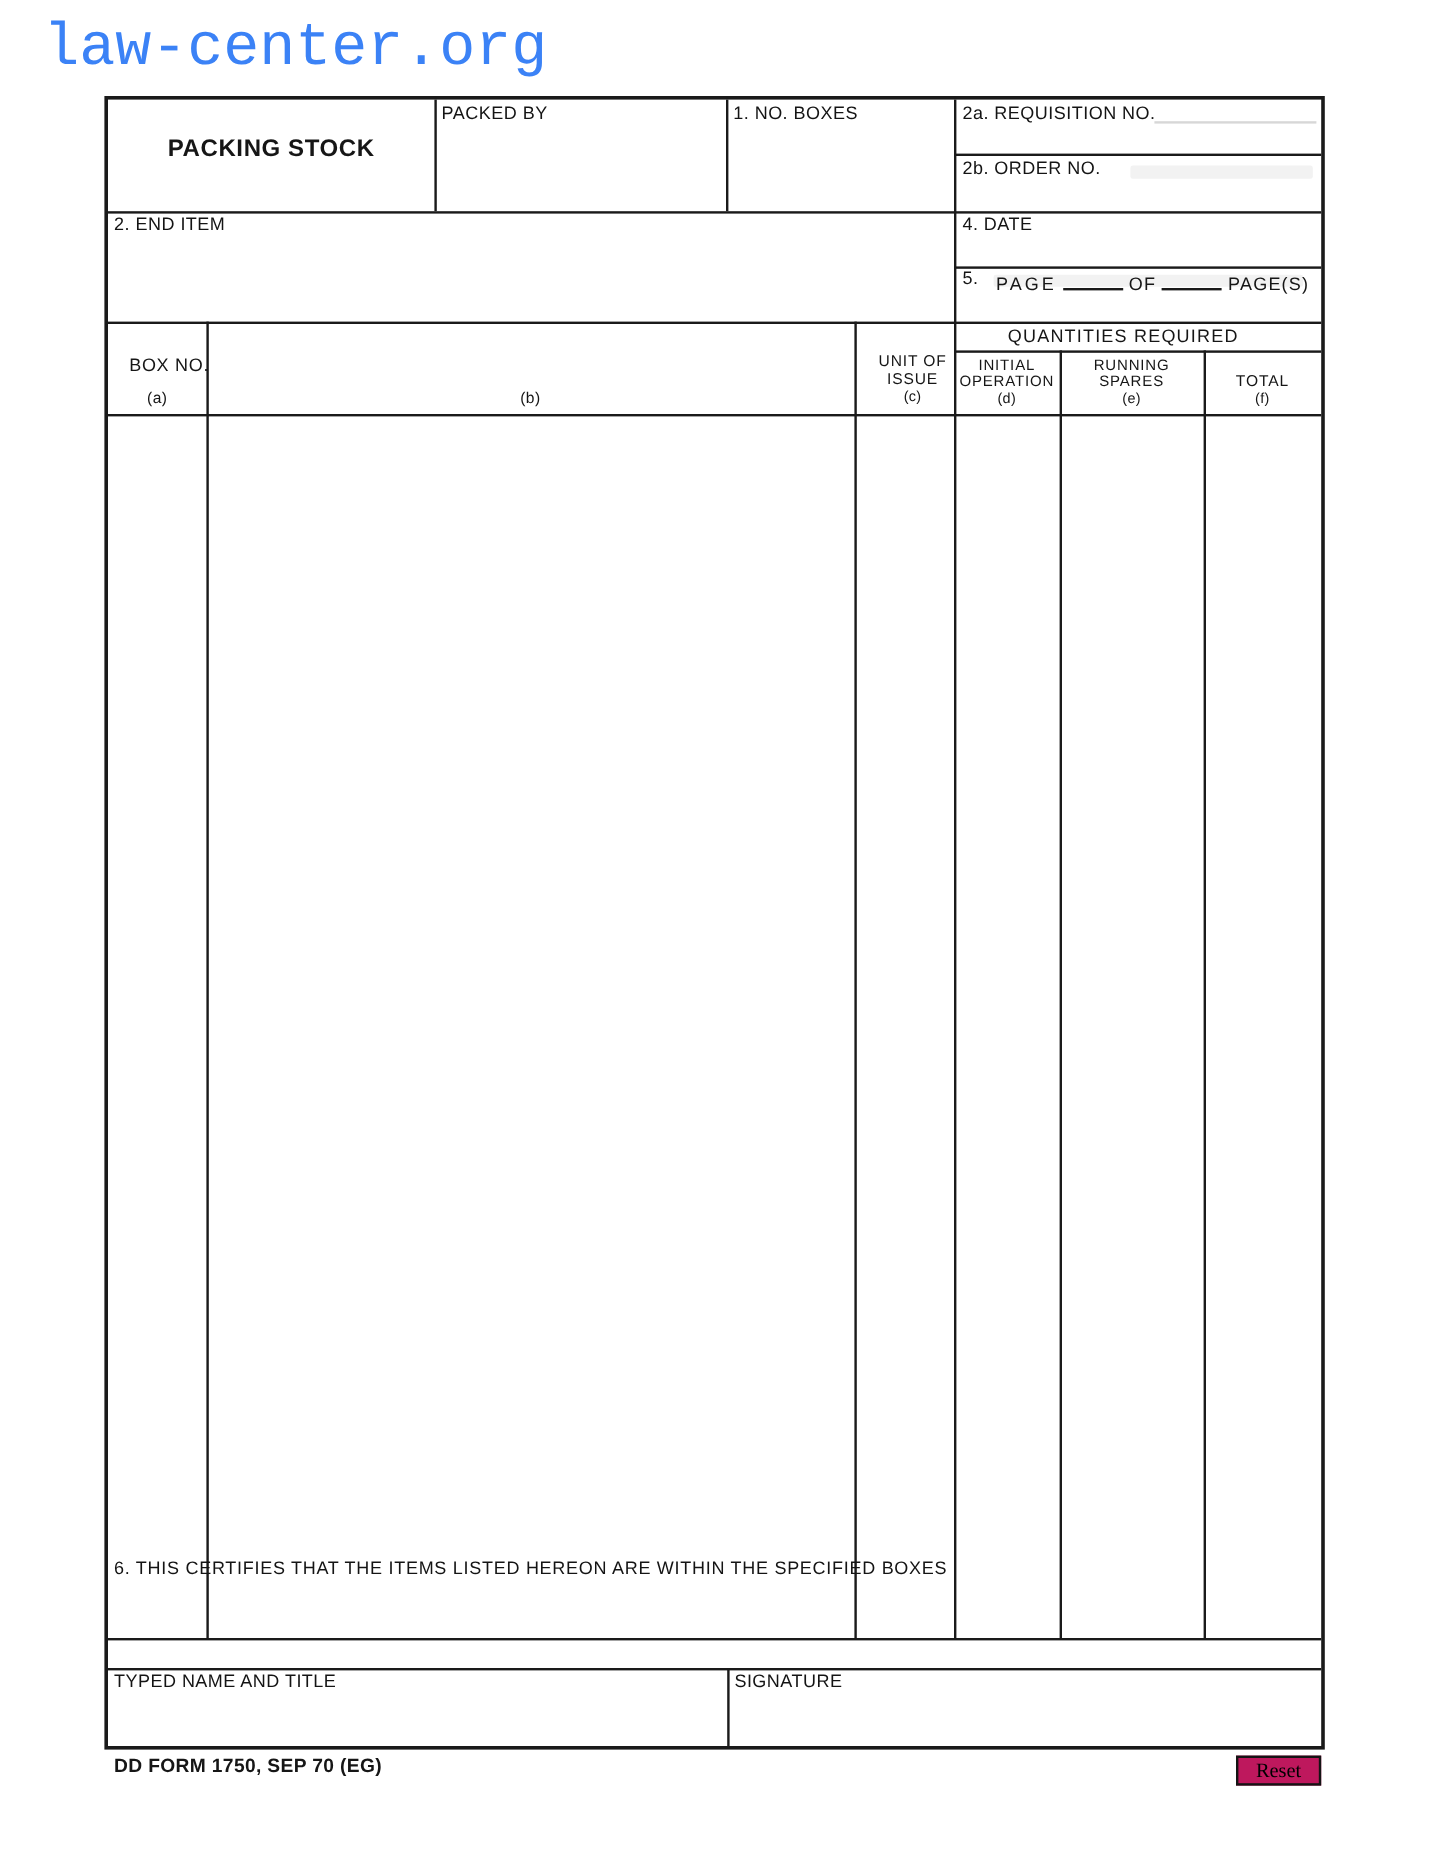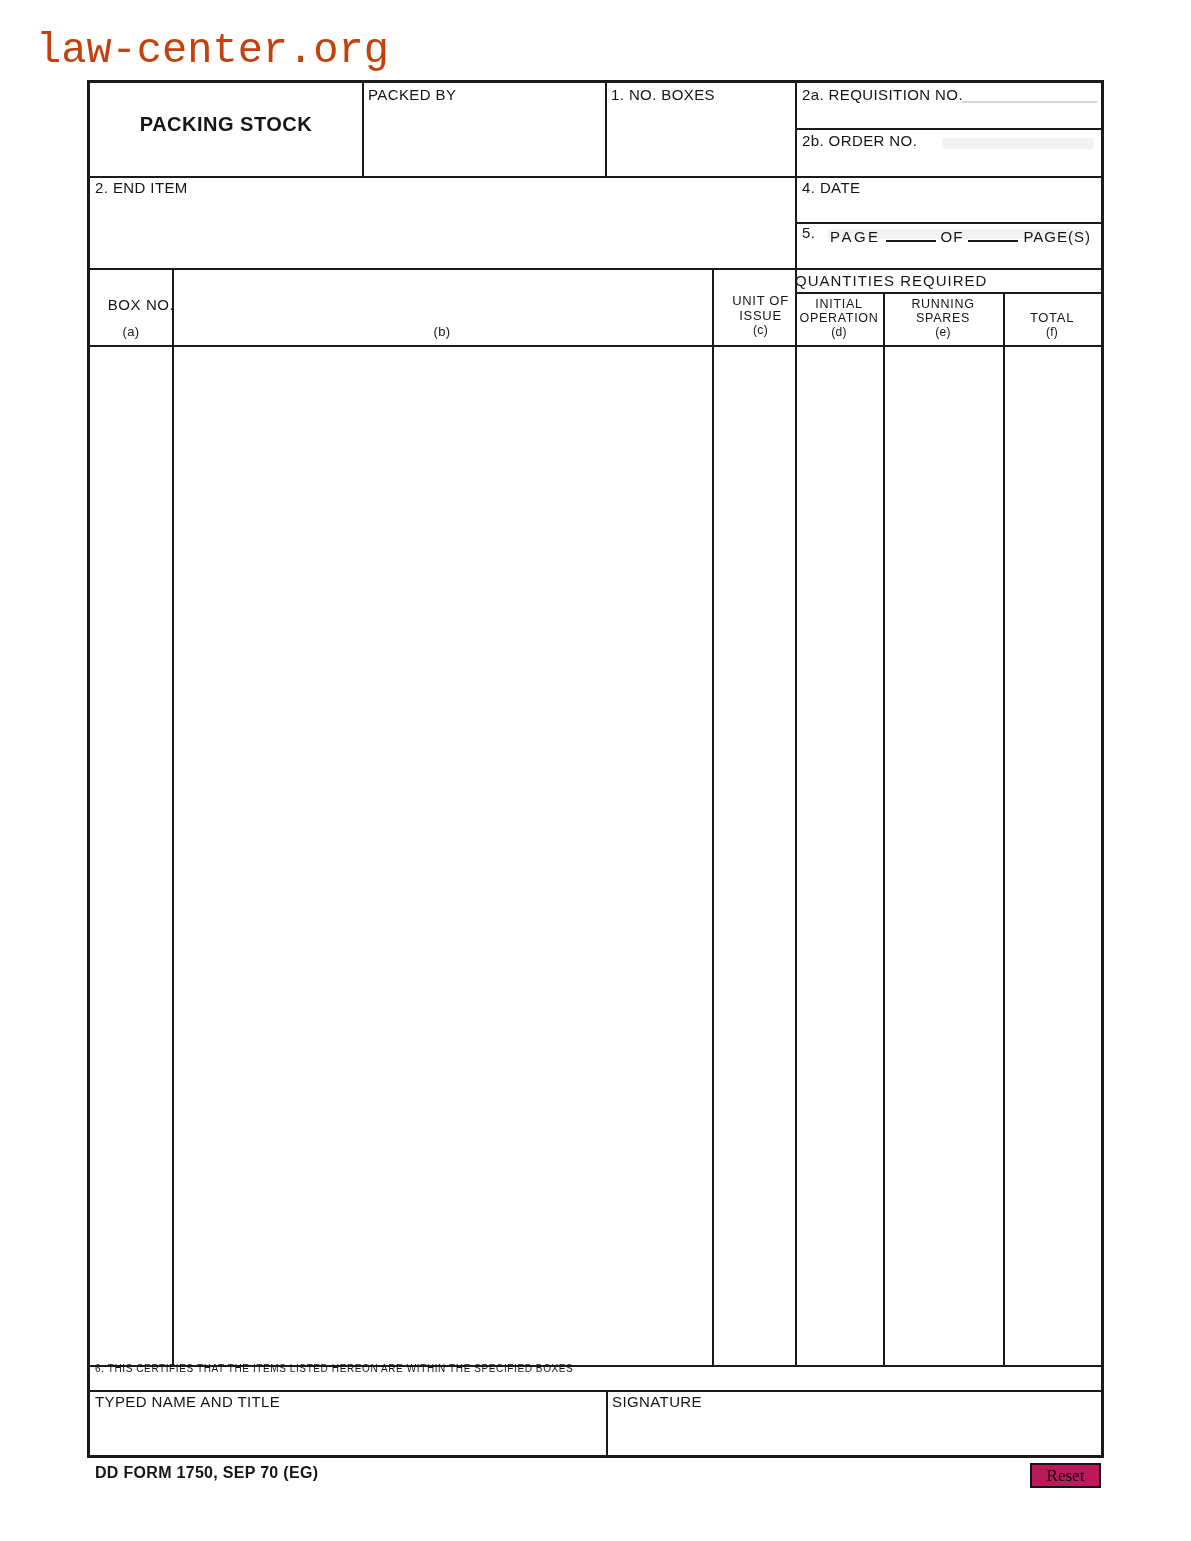--- a/index.html
+++ b/index.html
@@ -6,23 +6,23 @@
   html,body { background:#ffffff; }
   body {
     width:1191px; height:1541px; position:relative;
     font-family:"Liberation Sans", sans-serif;
     color:#161616;
   }
   .page { position:absolute; inset:0; background:#fff; overflow:hidden; }
 
   
   .logo {
-    position:absolute; left:36px; top:30px;
+    position:absolute; left:36px; top:16px;
     font-family:"Liberation Mono", monospace;
-    font-size:42px; line-height:1; color:#c2410c; z-index:3;
+    font-size:50px; line-height:1; color:#3b82f6; z-index:3;
     letter-spacing:0px; white-space:nowrap;
   }
 
   
   .form {
     position:absolute; left:87px; top:80px;
     width:1017px; height:1378px;
     border:3px solid #1a1a1a; background:transparent; z-index:1;
   }
   .vline, .hline { position:absolute; background:#1a1a1a; z-index:2; }
@@ -36,21 +36,21 @@
   .title-cell {
     position:absolute; left:0; top:30px; width:272px; text-align:center;
     font-size:20px; font-weight:bold; letter-spacing:0.5px; z-index:2;
   }
 
   .hdr-mid { position:absolute; z-index:2; text-align:center; font-size:15px; letter-spacing:1.2px; }
   .hdr-sub { position:absolute; z-index:2; text-align:center; font-size:13px; letter-spacing:0.3px; }
   .stack { position:absolute; z-index:2; text-align:center; font-size:12.5px; letter-spacing:0.7px; line-height:1.14; }
   .stack .sub { font-size:12px; letter-spacing:0.3px; }
 
-  .quant-hdr { position:absolute; left:705px; top:189px; width:282px; 
+  .quant-hdr { position:absolute; left:705px; top:189px; width:282px; text-align:center;
     font-size:15px; letter-spacing:1px; z-index:2; }
 
   
   .pagerow {
     position:absolute; left:740px; top:144px; width:271px; height:24px;
     overflow:hidden; white-space:nowrap; z-index:2;
     font-size:15px; letter-spacing:2.5px;
   }
   .pagerow .blank {
     display:inline-block; width:50px; height:15px;
@@ -153,21 +153,21 @@
     </div>
 
     <div class="input-area" style="left:274px;top:20px;width:240px;height:72px"></div>
     <div class="input-area" style="left:517px;top:20px;width:187px;height:72px"></div>
     <div class="input-area" style="left:2px;top:112px;width:702px;height:72px"></div>
     <div class="input-area" style="left:707px;top:112px;width:302px;height:26px"></div>
     <div class="input-area" style="left:2px;top:264px;width:1007px;height:1016px"></div>
     <div class="input-area" style="left:2px;top:1326px;width:512px;height:45px"></div>
     <div class="input-area" style="left:520px;top:1326px;width:489px;height:45px"></div>
 
-    <div class="lbl" style="left:5px;top:1280px;font-size:10px;letter-spacing:0.6px">6. THIS CERTIFIES THAT THE ITEMS LISTED HEREON ARE WITHIN THE SPECIFIED BOXES</div>
+    <div class="lbl" style="left:5px;top:1216px;font-size:15px;letter-spacing:0.6px">6. THIS CERTIFIES THAT THE ITEMS LISTED HEREON ARE WITHIN THE SPECIFIED BOXES</div>
     <div class="lbl" style="left:5px;top:1310px">TYPED NAME AND TITLE</div>
     <div class="lbl" style="left:522px;top:1310px">SIGNATURE</div>
   </div>
 
   <div class="form-id">DD FORM 1750, SEP 70 (EG)</div>
   <button class="reset-btn">Reset</button>
 
 </div>
 
 </body></html>

